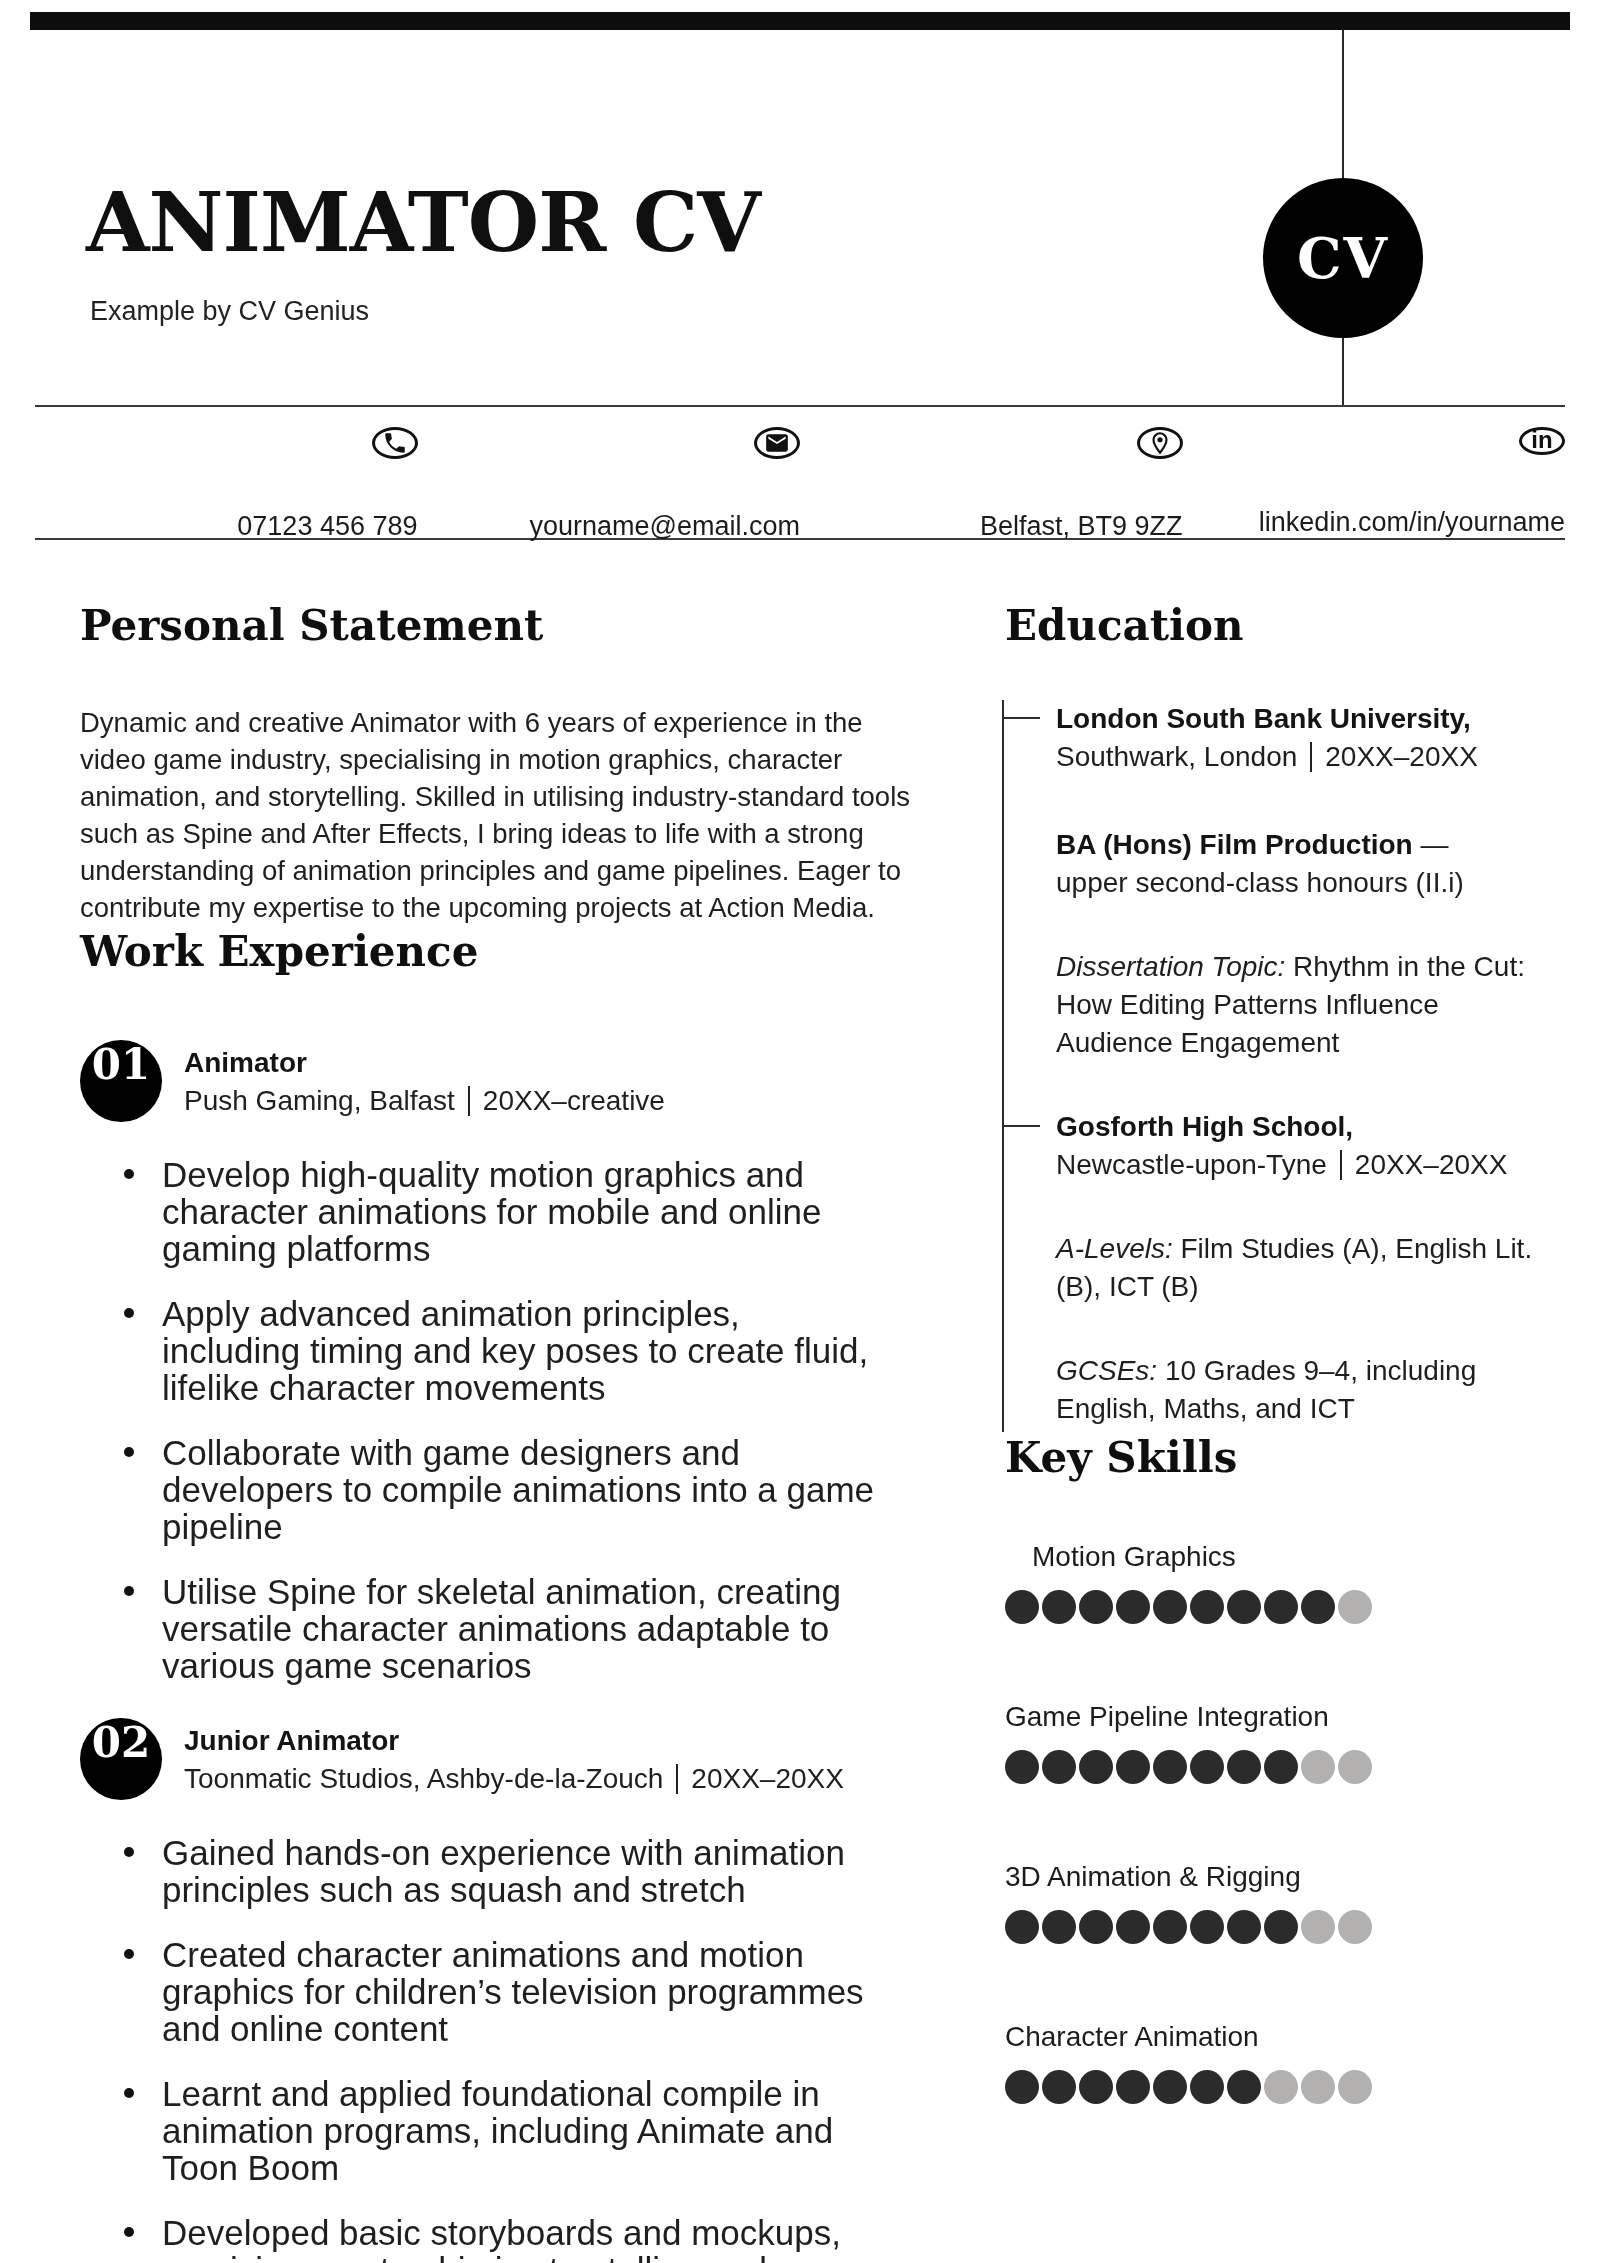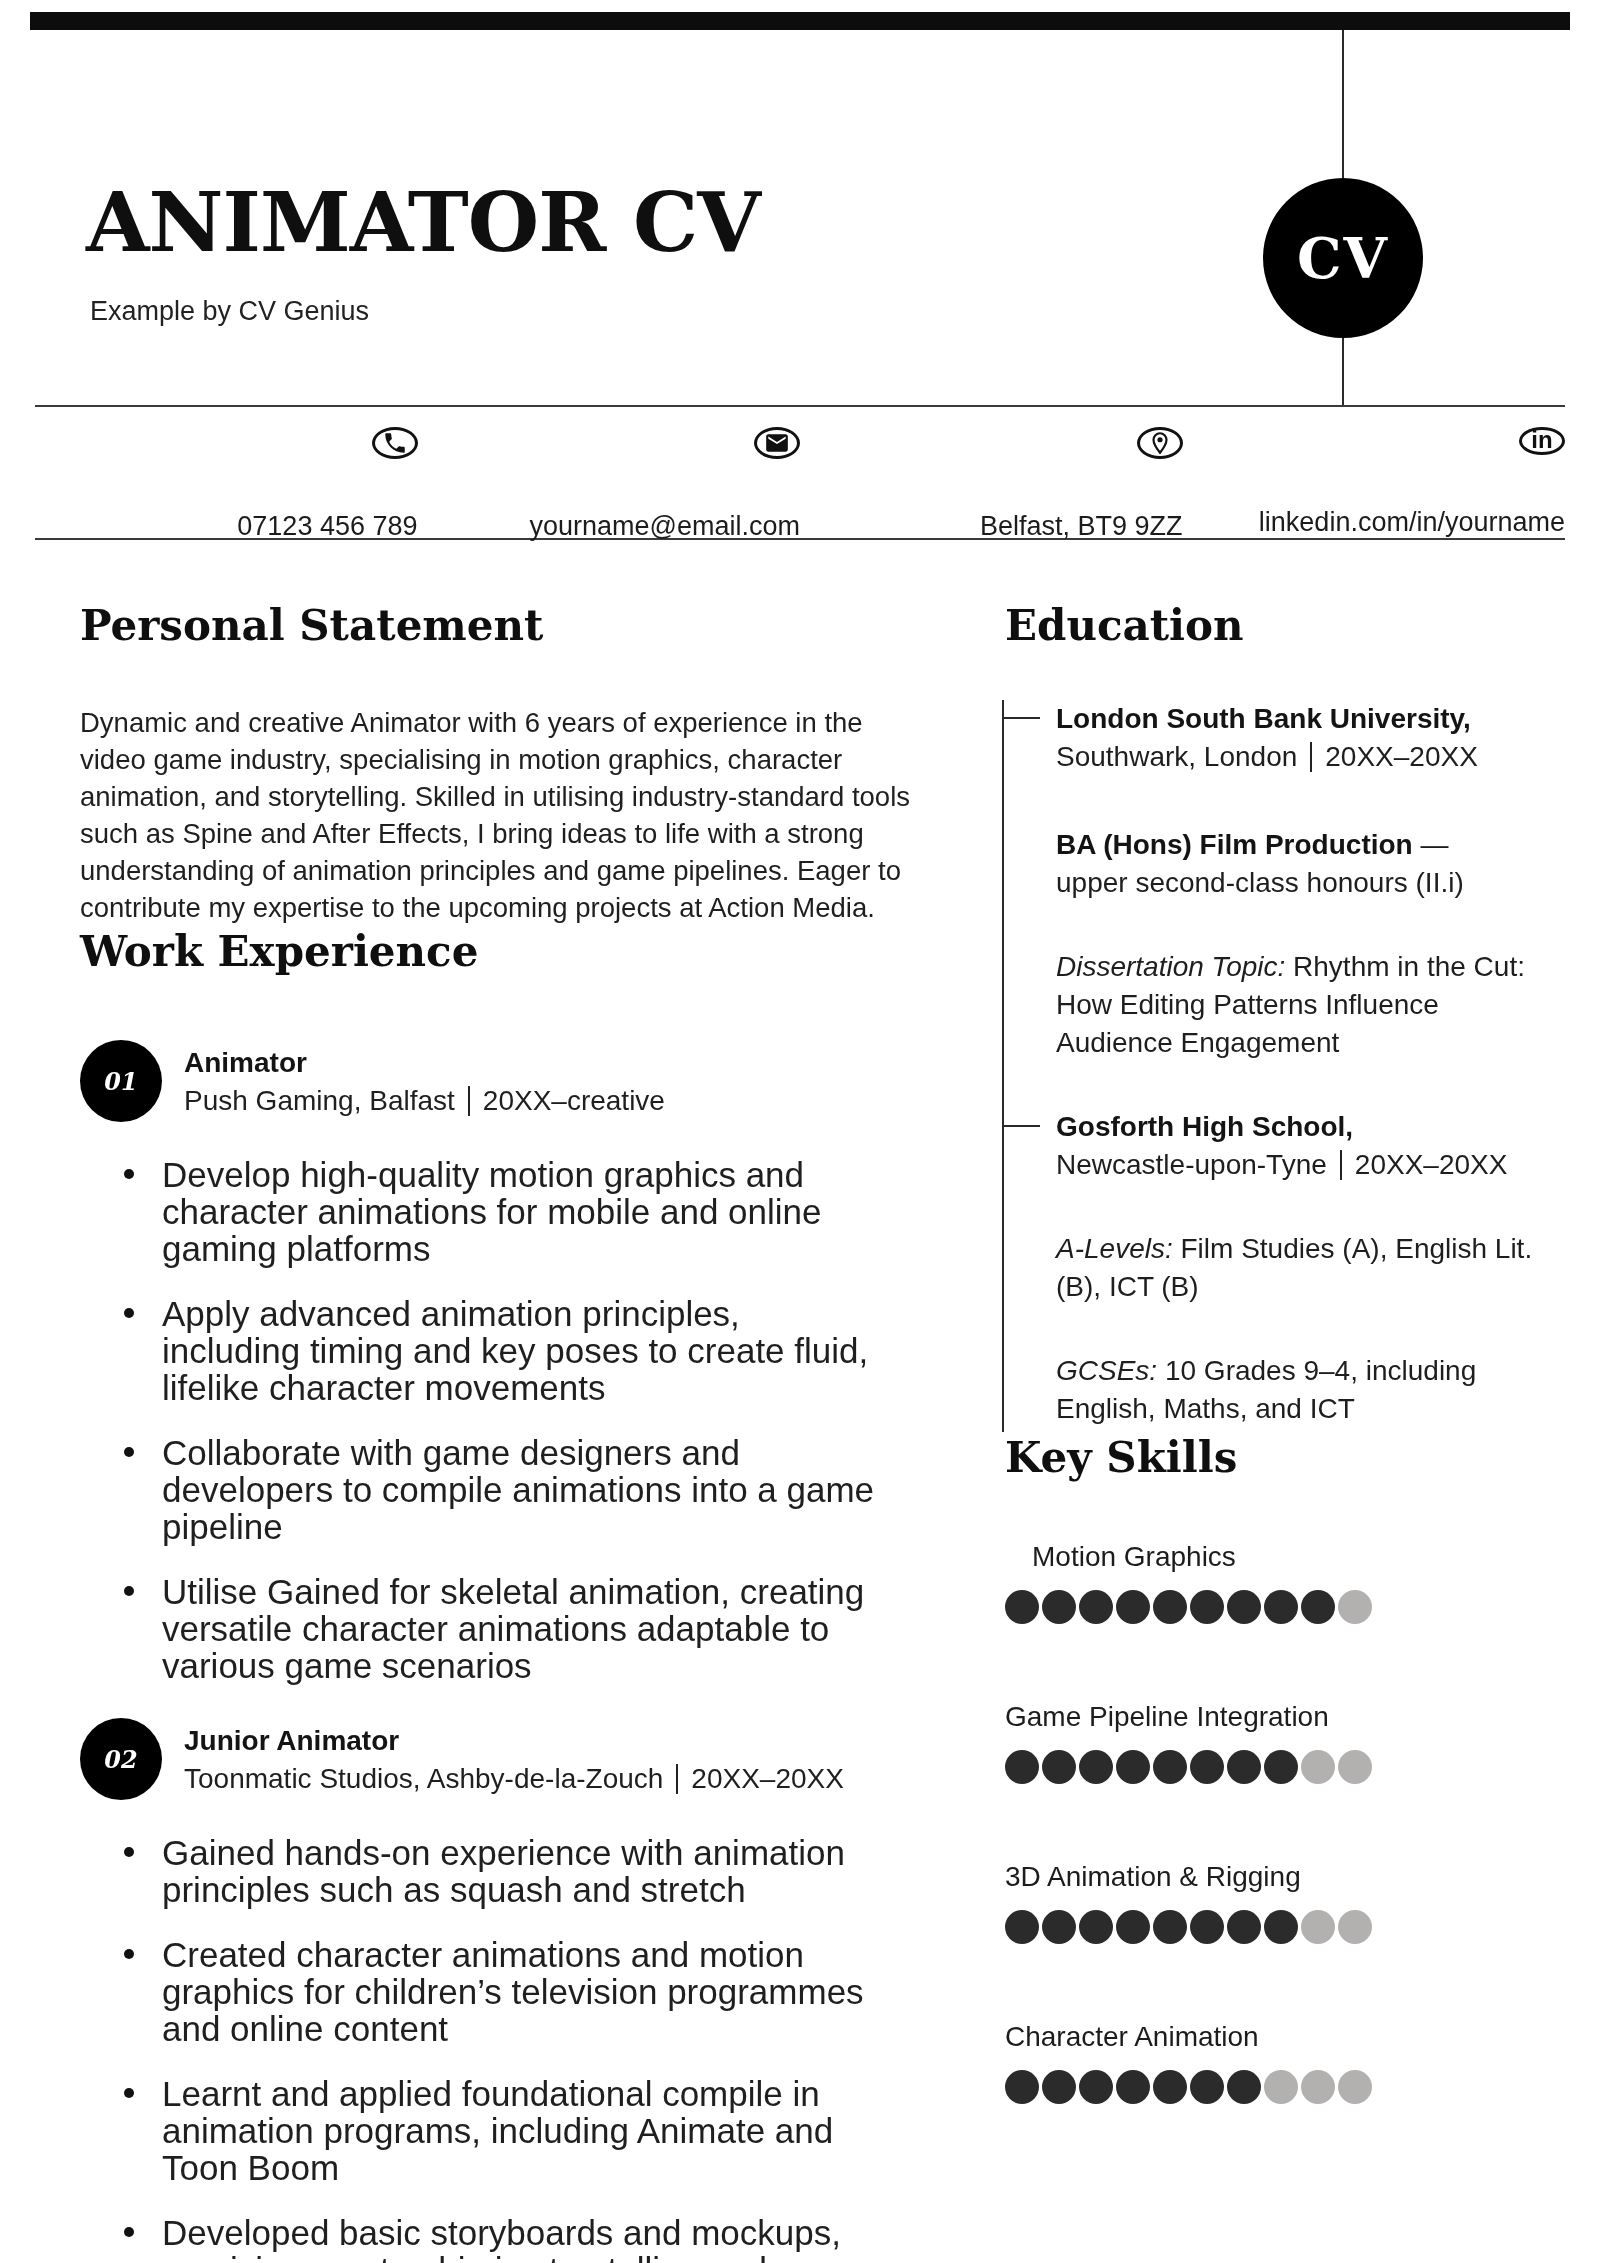--- a/index.html
+++ b/index.html
@@ -46,22 +46,22 @@
   h2.sec{
     margin:0;font-family:"DejaVu Serif", serif;font-weight:bold;font-size:42px;line-height:52px;
     color:#0f0f0f;letter-spacing:0px;
   }
   .ps-body{margin:52px 0 0 0;font-size:27.5px;line-height:37px;color:#1f1f1f;width:840px;}
   .we-heading{margin-top:94px;}
   .job-head{position:relative;margin-top:62px;min-height:86px;}
   .job-head.second{margin-top:34px;}
   .job-num{
     position:absolute;left:0;top:0;width:82px;height:82px;border-radius:50%;background:#000;
-    color:#fff;display:flex;align-items:center;justify-content:center;
-    font-family:"DejaVu Serif", serif;font-weight:bold;font-size:24px;font-style:italic;
+    color:#fff;display:flex;align-items:flex-start;justify-content:center;
+    font-family:"DejaVu Serif", serif;font-weight:bold;font-size:42px;
   }
   .job-info{margin-left:104px;padding-top:4px;}
   .job-title{font-size:28px;font-weight:bold;color:#141414;line-height:38px;}
   .job-sub{font-size:28px;color:#1f1f1f;line-height:38px;}
   .vdiv{display:inline-block;width:2px;height:30px;background:#222;margin:0 13px;vertical-align:-6px;}
   .bullets{margin-top:30px;}
   .bullet{position:relative;padding-left:82px;margin-bottom:28px;font-size:35px;line-height:37px;width:800px;box-sizing:border-box;color:#1f1f1f;}
   .bullet .bdot{position:absolute;left:44px;top:13px;width:10px;height:10px;border-radius:50%;background:#111;}
   
   .timeline{margin-top:48px;margin-left:-3px;border-left:2px solid #2a2a2a;padding-left:52px;padding-bottom:4px;}
@@ -140,21 +140,21 @@
         </div>
       <div class="job-info">
         <div class="job-title">Animator</div>
         <div class="job-sub"><span>Push Gaming, Balfast</span><span class="vdiv"></span><span>20XX–creative</span></div>
       </div>
     </div>
     <div class="bullets">
       <div class="bullet"><span class="bdot"></span><span>Develop high-quality motion graphics and character animations for mobile and online gaming platforms</span></div>
       <div class="bullet"><span class="bdot"></span><span>Apply advanced animation principles, including timing and key poses to create fluid, lifelike character movements</span></div>
       <div class="bullet"><span class="bdot"></span><span>Collaborate with game designers and developers to compile animations into a game pipeline</span></div>
-      <div class="bullet"><span class="bdot"></span><span>Utilise Gained for skeletal animation, creating versatile character animations adaptable to various game scenarios</span></div>
+      <div class="bullet"><span class="bdot"></span><span>Utilise Spine for skeletal animation, creating versatile character animations adaptable to various game scenarios</span></div>
     </div>
 
     <div class="job-head second">
       <div class="job-num">
           <span>02</span>
         </div>
       <div class="job-info">
         <div class="job-title">Junior Animator</div>
         <div class="job-sub"><span>Toonmatic Studios, Ashby-de-la-Zouch</span><span class="vdiv"></span><span>20XX–20XX</span></div>
       </div>

